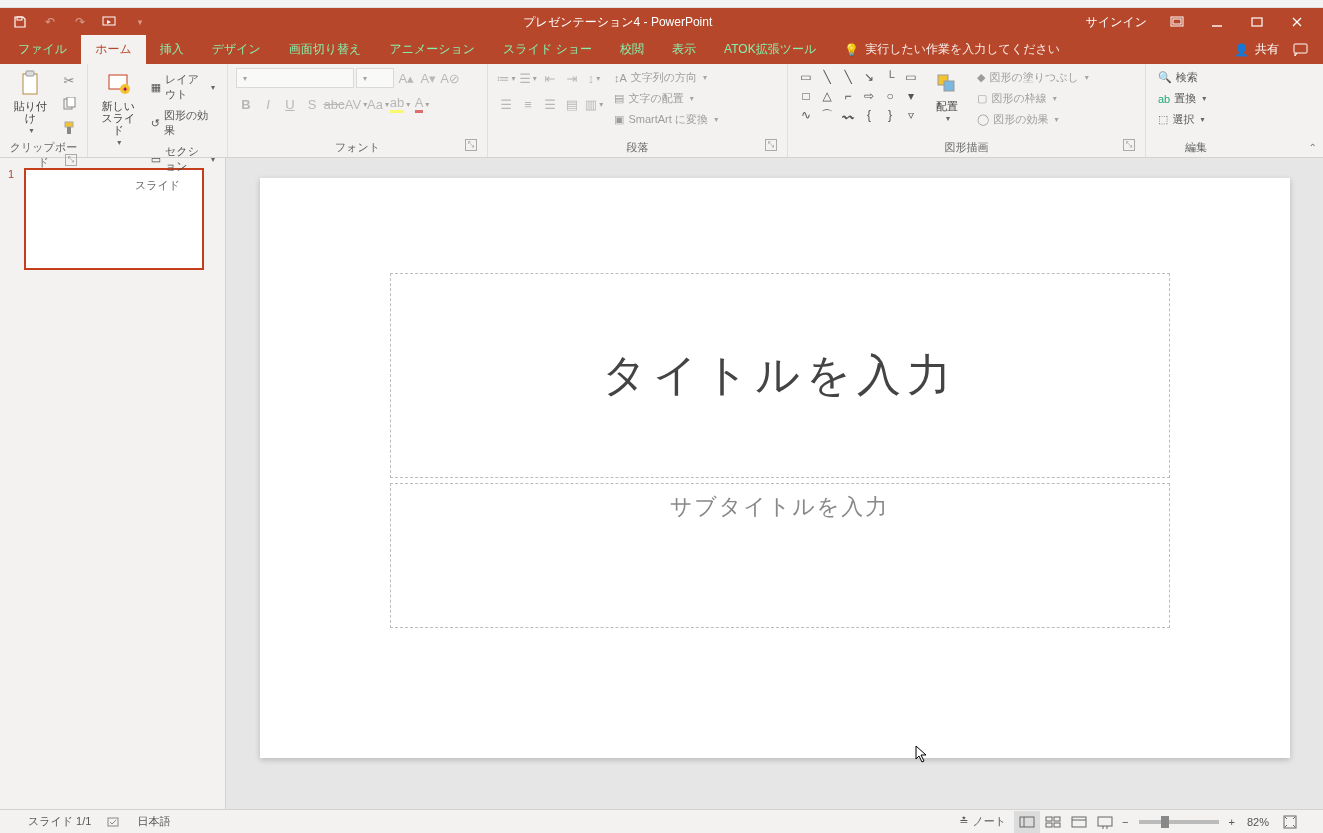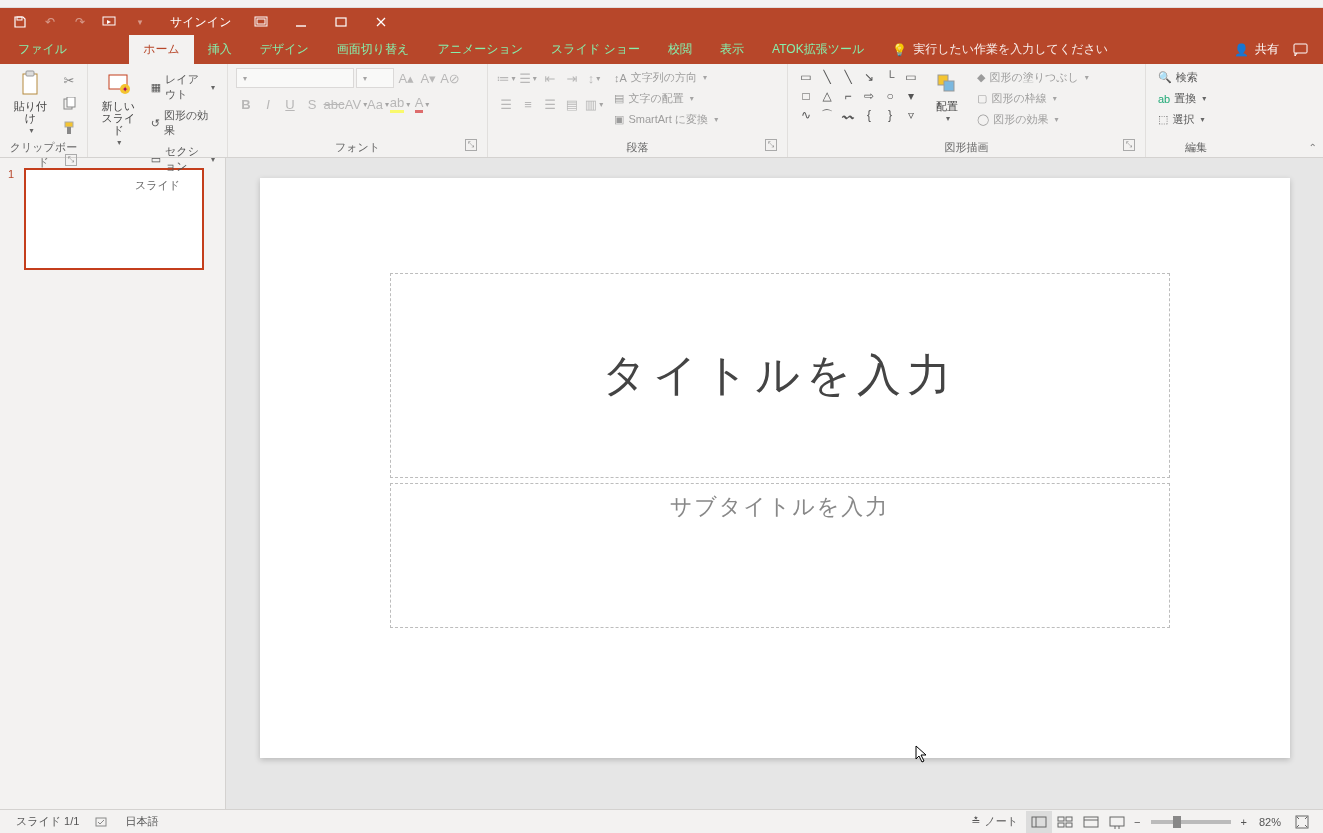--- a/index.html
+++ b/index.html
@@ -11,21 +11,21 @@
 .qat { display: flex; align-items: center; gap: 10px; padding: 0 10px; }
 .qat .qbtn { width: 20px; height: 20px; display: flex; align-items: center; justify-content: center; color: #fff; cursor: pointer; }
 .qat .qbtn.dim { opacity: .45; }
 .titlebar .titletext { flex: 1; text-align: center; font-size: 12px; }
 .winctrls { display: flex; align-items: center; gap: 0; padding-right: 6px; }
 .winctrls .wbtn { width: 40px; height: 28px; display:flex; align-items:center; justify-content:center; color:#fff; }
 
 
 .tabsrow { height: 28px; background: #b7472a; display:flex; align-items:flex-end; padding-left: 4px; }
 .tab { padding: 6px 14px; color: #86efac; font-size: 12px; cursor:pointer; }
-.tab.active { background: #f3f2f1; color: #b7472a; margin-left: 48px; }
+.tab.active { background: #f3f2f1; color: #b7472a; }
 .tellme { display:flex; align-items:center; gap:6px; padding: 0 14px 6px 14px; color:#fff; font-size:12px; opacity:.9; }
 .tabsrow .spacer { flex:1; }
 .sharebar { display:flex; align-items:center; gap:14px; padding:0 14px 6px 0; color:#fff; }
 
 
 .ribbon { height: 94px; background: #f3f2f1; border-bottom: 1px solid #d4d2d0; display:flex; position:relative; }
 .group { border-right: 1px solid #e1dfdd; padding: 4px 8px 2px 8px; display:flex; flex-direction:column; justify-content:space-between; }
 .group .body { display:flex; align-items:flex-start; gap:6px; flex:1; }
 .group .label { font-size: 11px; color:#666; text-align:center; padding: 2px 0 0 0; position:relative; }
 .group .launcher { position:absolute; right:2px; bottom:4px; width:12px; height:12px; border:1px solid #aaa; font-size:8px; display:flex; align-items:center; justify-content:center; color:#888; cursor:pointer; }
@@ -51,21 +51,21 @@
 .editarea { flex:1; background:#e6e6e6; display:flex; align-items:flex-start; justify-content:center; overflow:auto; padding:20px 0; position:relative; }
 .slide { width:1030px; height:580px; background:#fff; box-shadow: 0 2px 6px rgba(0,0,0,.2); position:relative; }
 .ph { position:absolute; border:1px dashed #bdbdbd; display:flex; align-items:flex-start; justify-content:center; }
 .ph.title { left:130px; top:95px; width:780px; height:205px; align-items:center; }
 .ph.title .txt { font-size:44px; color:#444; font-family: "Yu Mincho","MS Mincho",serif; letter-spacing:6px; }
 .ph.sub { left:130px; top:305px; width:780px; height:145px; padding-top:8px; }
 .ph.sub .txt { font-size:22px; color:#888; font-family: "Yu Mincho","MS Mincho",serif; letter-spacing:2px; }
 .cursor-arrow { position:absolute; left:915px; top:745px; font-size:14px; color:#000; pointer-events:none; z-index:10; }
 
 
-.statusbar { height:24px; background:#f3f2f1; border-top:1px solid #d4d2d0; display:flex; align-items:center; font-size:11px; color:#555; padding:0 8px; }
+.statusbar { height:24px; background:#f3f2f1; border-top:1px solid #d4d2d0; display:flex; align-items:center; font-size:11px; color:#555; padding:0 20px; }
 .statusbar .sitem { padding:0 8px; display:flex; align-items:center; gap:4px; cursor:pointer; }
 .statusbar .spacer { flex:1; }
 .viewbtn { width:26px; height:22px; display:flex; align-items:center; justify-content:center; cursor:pointer; color:#666; }
 .viewbtn.active { background:#dcdcdc; }
 .zoomslider { width:80px; height:4px; background:#bbb; position:relative; margin:0 6px; }
 .zoomslider .knob { position:absolute; top:-4px; left:22px; width:8px; height:12px; background:#888; }
 svg { display:block; }
 </style>
 </head>
 <body>
@@ -83,20 +83,21 @@
     <div class="qbtn dim">↶</div>
     <div class="qbtn dim">↷</div>
     <div class="qbtn">
       <svg width="16" height="14" viewBox="0 0 16 14">
           <rect x="1" y="2" width="12" height="8" fill="none" stroke="#fff"></rect>
           <path d="M5 5l4 2-4 2z" fill="#fff"></path>
         </svg>
     </div>
     <div class="qbtn dim" style="font-size:9px;">▾</div>
   </div>
+  <div class="titletext">プレゼンテーション4 - PowerPoint</div>
   <div class="winctrls">
     <div class="wbtn" style="width:auto;font-size:12px;padding:0 10px;">サインイン</div>
     <div class="wbtn">
         <svg width="14" height="12">
           <rect x="1" y="1" width="12" height="9" fill="none" stroke="#fff"></rect>
           <rect x="3" y="3" width="8" height="5" fill="none" stroke="#fff"></rect>
         </svg>
       </div>
     <div class="wbtn">
         <svg width="12" height="12">

